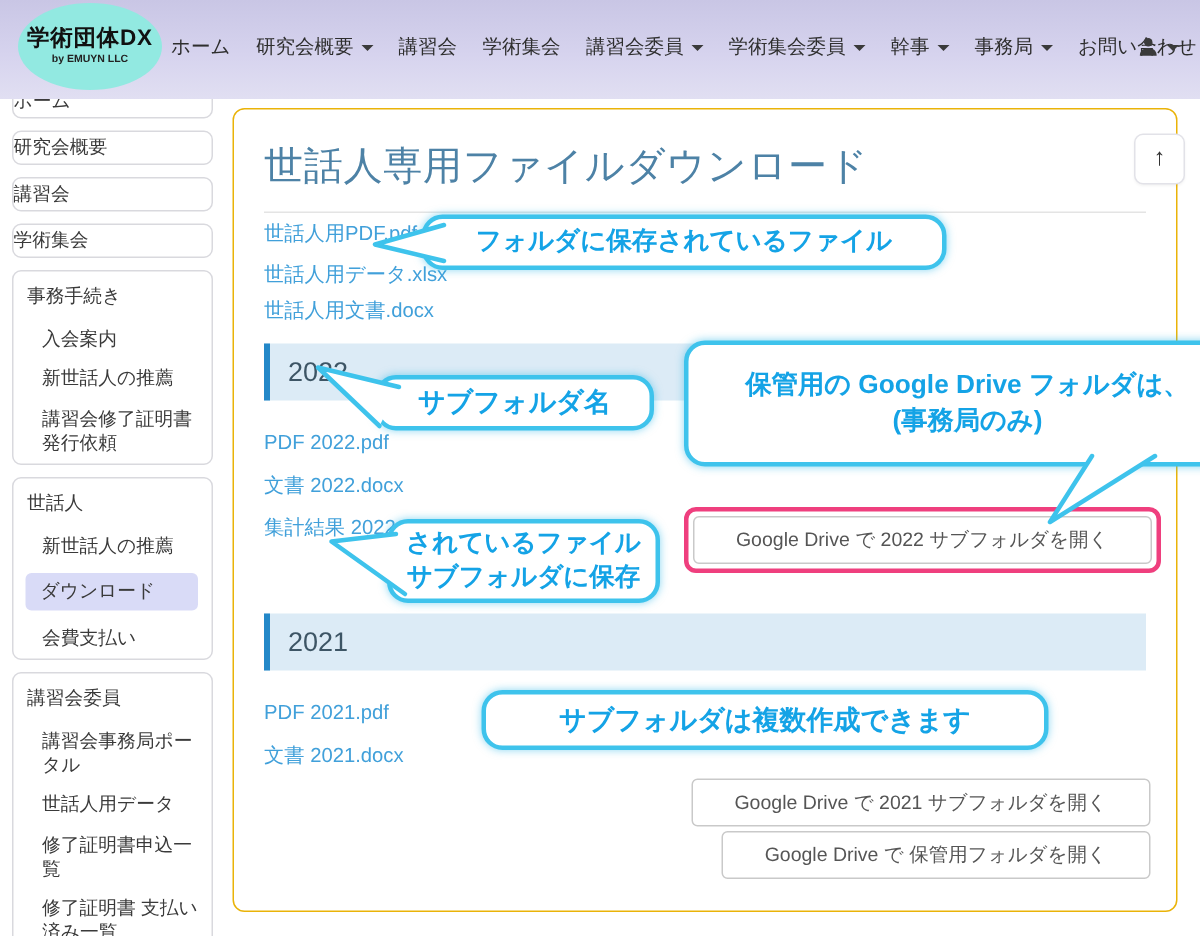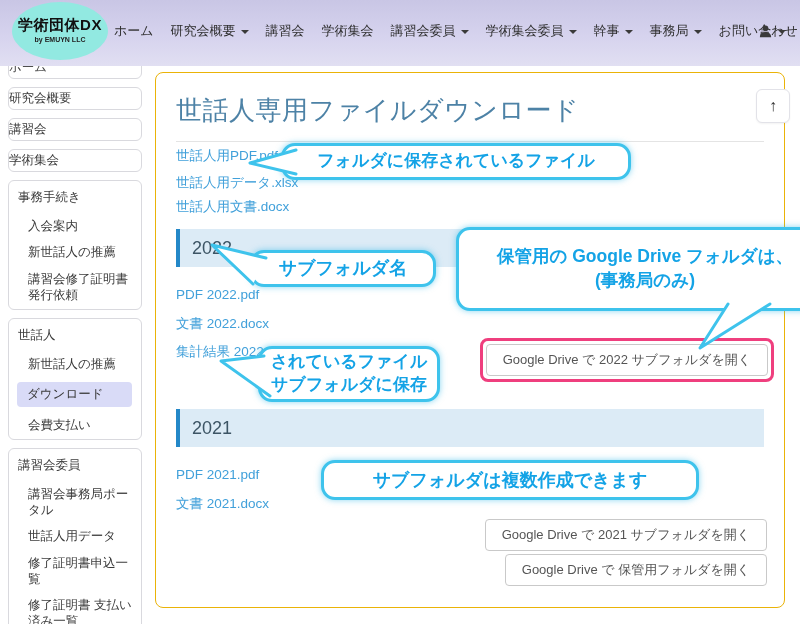--- a/index.html
+++ b/index.html
@@ -42,21 +42,21 @@
     color:#4d82a6; letter-spacing:.5px; }
   .title-rule { position:absolute; left:20px; right:20px; top:68px; height:0;
     border-top:1px solid #e4e4e4; }
   .flink { position:absolute; left:20px; font-size:13.5px; color:#41a0da;
     text-decoration:none; cursor:pointer; white-space:nowrap; }
   .band { position:absolute; left:20px; right:20px; height:38px; background:#dcebf6;
     border-left:4px solid #2488c8; display:flex; align-items:center; padding-left:12px;
     font-size:18px; color:#3d5565; }
   .btn-row { position:absolute; right:17px; }
   .gbtn { display:inline-block; border:1px solid #c9c9c9; border-radius:4px;
-    padding:6px 16px; font-size:13px; color:#555; background:#fff; cursor:pointer;
+    padding:6px 28px; font-size:13px; color:#555; background:#fff; cursor:pointer;
     white-space:nowrap; }
   .hl-wrap { position:absolute; right:10px; top:265px; border:3px solid #ef3f7e;
     border-radius:8px; padding:3px; }
 
   
   .bubble { position:absolute; background:#fff; border:3px solid #3ec3ec;
     border-radius:14px; color:#14a3e6; font-weight:bold; display:flex;
     flex-direction:column; align-items:center; justify-content:center; text-align:left;
     box-shadow:0 0 6px rgba(40,180,230,.55); z-index:20; line-height:1.35; }
   .bubble span { white-space:nowrap; }

